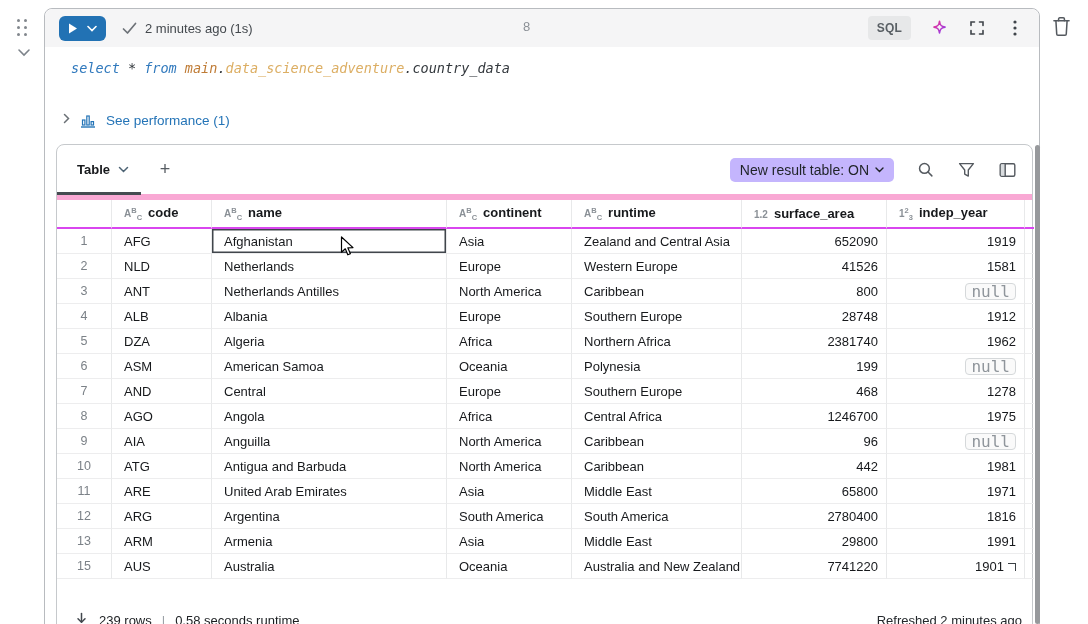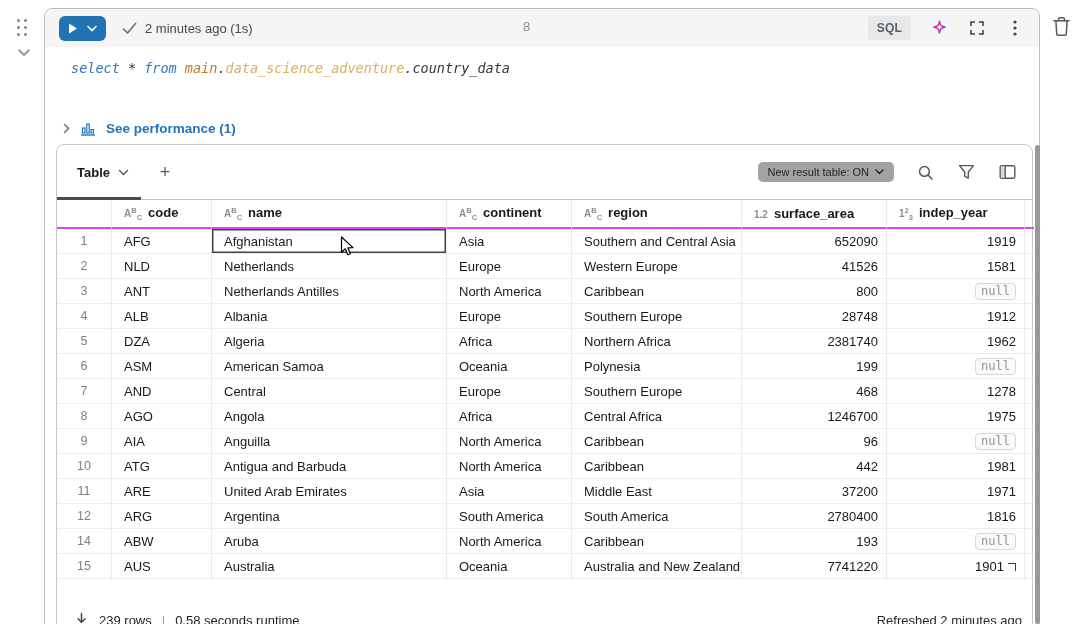--- a/index.html
+++ b/index.html
@@ -34,58 +34,58 @@
   .code-area { height:66px; padding:13px 0 0 26px; background:#ffffff; cursor:text;font-style:italic; }
   .code-line { font-family:"DejaVu Sans Mono","Liberation Mono",monospace;
     font-size:13.5px; white-space:pre; }
   .tok-kw { color:#3079bd; }
   .tok-pl { color:#33383d; }
   .tok-op { color:#33383d; }
   .tok-catalog { color:#bf7b35; }
   .tok-schema { color:#dcae63; }
 
   
-  .perf-row { height:31px; display:flex; align-items:center; gap:10px;
-    padding-left:18px; cursor:pointer;font-weight:bold; }
+  .perf-row { height:31px; display:flex; gap:10px;
+    padding-left:18px; cursor:pointer; }
   .perf-label { color:#2474b7; font-size:13.5px; }
 
   
   .result-panel { margin-left:11px; width:977px; height:520px;
     border:1px solid #c6c9cc; border-radius:8px; background:#fff; position:relative; }
   .tabs-bar { height:55px; display:flex; align-items:center;
-    border-bottom:1px solid #f9a8d4; position:relative; }
+    border-bottom:6px solid #f9a8d4; position:relative; }
   .tab { position:relative; height:100%; display:flex; align-items:center; gap:8px;
     padding:0 12px 0 20px; font-size:13px; font-weight:700; color:#17191c; cursor:pointer; }
   .tab.active::after { content:""; position:absolute; left:0; right:0; bottom:-1px;
     height:3px; background:#454b51; }
   .add-tab { margin-left:12px; font-size:18px; color:#565c62; cursor:pointer;
     width:24px; text-align:center; }
   .tabs-right { margin-left:auto; display:flex; align-items:center; gap:21px;
     margin-right:15px; }
-  .pill { display:flex; align-items:center; gap:6px; background:#a3a3a3;
-    border-radius:5px; padding:4px 10px; font-size:11px; color:#1f2327; cursor:pointer; }
+  .pill { display:flex; align-items:center; gap:6px; background:#c4b5fd;
+    border-radius:5px; padding:4px 10px; font-size:14px; color:#1f2327; cursor:pointer; }
 
   
   table { border-collapse:separate; border-spacing:0; table-layout:fixed;
     width:977px; font-size:13px; }
   th, td { height:25px; padding:0; border-right:1px solid #e8e9ea;
     border-bottom:1px solid #ededee; overflow:hidden; white-space:nowrap;
     font-weight:400; text-align:left; vertical-align:middle; }
   thead th { height:29px; border-bottom:2px solid #d946ef; }
   th.stub, td.stub { border-right:none; }
   .hdr-label { font-weight:700; color:#17191c; font-size:13px; }
   .ticon { color:#8a9096; font-size:10px; font-weight:700; margin-right:6px; }
   .ticon sup, .ticon sub { font-size:7.5px; font-weight:700; }
   .cell-pad { padding-left:12px; }
   td.rownum { text-align:center; color:#7b8187; font-size:12.5px; cursor:pointer; }
   td.txt { padding-left:12px; cursor:cell; }
   td.numeric { text-align:right; padding-right:8px; cursor:cell; }
   td.sel { box-shadow:inset 0 0 0 1.5px #41464c; border-radius:0; }
   .null-pill { display:inline-block; font-family:"DejaVu Sans Mono","Liberation Mono",monospace;
-    font-size:12px; color:#8f959b; background:#fafafa; border:1px solid #d5d8da;
+    font-size:16px; color:#8f959b; background:#fafafa; border:1px solid #d5d8da;
     border-radius:4px; padding:0 5px; line-height:15px; }
   .corner-glyph { display:inline-block; width:8px; height:8px; margin-left:4px;
     border-top:1.5px solid #3c4146; border-right:1.5px solid #3c4146; vertical-align:middle; }
 
   
   .result-footer { position:absolute; left:0; top:459px; width:100%; height:32px;
     background:#fff; display:flex; align-items:center; padding:0 10px 0 17px;
     font-size:13px; color:#1b1e21; gap:10px; }
   .result-footer .sep { color:#9aa0a5; }
   .refreshed { margin-left:auto; color:#24282c; }
@@ -229,33 +229,33 @@
             <col style="width:145px">
           <col style="width:138px">
             <col style="width:9px">
         </colgroup>
         <thead>
             <tr id="header-row">
           <th></th>
         <th><span class="cell-pad"><span class="ticon">A<sup>B</sup><sub>C</sub></span><span class="hdr-label">code</span></span></th>
               <th><span class="cell-pad"><span class="ticon">A<sup>B</sup><sub>C</sub></span><span class="hdr-label">name</span></span></th>
               <th><span class="cell-pad"><span class="ticon">A<sup>B</sup><sub>C</sub></span><span class="hdr-label">continent</span></span></th>
-              <th><span class="cell-pad"><span class="ticon">A<sup>B</sup><sub>C</sub></span><span class="hdr-label">region</span></span></th>
+              <th><span class="cell-pad"><span class="ticon">A<sup>B</sup><sub>C</sub></span><span class="hdr-label">runtime</span></span></th>
               <th><span class="cell-pad"><span class="ticon">1.2</span><span class="hdr-label">surface_area</span></span></th>
               <th><span class="cell-pad"><span class="ticon">1<sup>2</sup><sub>3</sub></span><span class="hdr-label">indep_year</span></span></th>
               <th class="stub"></th>
             </tr>
           </thead>
         <tbody id="table-body">
             <tr>
               <td class="rownum">1</td>
               <td class="txt">AFG</td>
               <td class="txt sel">Afghanistan</td>
               <td class="txt">Asia</td>
-              <td class="txt">Southern and Central Asia</td>
+              <td class="txt">Zealand and Central Asia</td>
               <td class="numeric">652090</td>
               <td class="numeric">1919</td>
               <td class="stub"></td>
             </tr>
             <tr>
               <td class="rownum">2</td>
               <td class="txt">NLD</td>
               <td class="txt">Netherlands</td>
               <td class="txt">Europe</td>
               <td class="txt">Western Europe</td>
@@ -342,42 +342,42 @@
               <td class="numeric">442</td>
               <td class="numeric">1981</td>
               <td class="stub"></td>
             </tr>
             <tr>
               <td class="rownum">11</td>
               <td class="txt">ARE</td>
               <td class="txt">United Arab Emirates</td>
               <td class="txt">Asia</td>
               <td class="txt">Middle East</td>
-              <td class="numeric">37200</td>
+              <td class="numeric">65800</td>
               <td class="numeric">1971</td>
               <td class="stub"></td>
             </tr>
             <tr>
               <td class="rownum">12</td>
               <td class="txt">ARG</td>
               <td class="txt">Argentina</td>
               <td class="txt">South America</td>
               <td class="txt">South America</td>
               <td class="numeric">2780400</td>
               <td class="numeric">1816</td>
               <td class="stub"></td>
             </tr>
             <tr>
-              <td class="rownum">14</td>
-              <td class="txt">ABW</td>
-              <td class="txt">Aruba</td>
-              <td class="txt">North America</td>
-              <td class="txt">Caribbean</td>
-              <td class="numeric">193</td>
-              <td class="numeric"><span class="null-pill">null</span></td>
+              <td class="rownum">13</td>
+              <td class="txt">ARM</td>
+              <td class="txt">Armenia</td>
+              <td class="txt">Asia</td>
+              <td class="txt">Middle East</td>
+              <td class="numeric">29800</td>
+              <td class="numeric">1991</td>
               <td class="stub"></td>
             </tr>
             <tr>
               <td class="rownum">15</td>
               <td class="txt">AUS</td>
               <td class="txt">Australia</td>
               <td class="txt">Oceania</td>
               <td class="txt">Australia and New Zealand</td>
               <td class="numeric">7741220</td>
               <td class="numeric">1901<span class="corner-glyph"></span></td>

